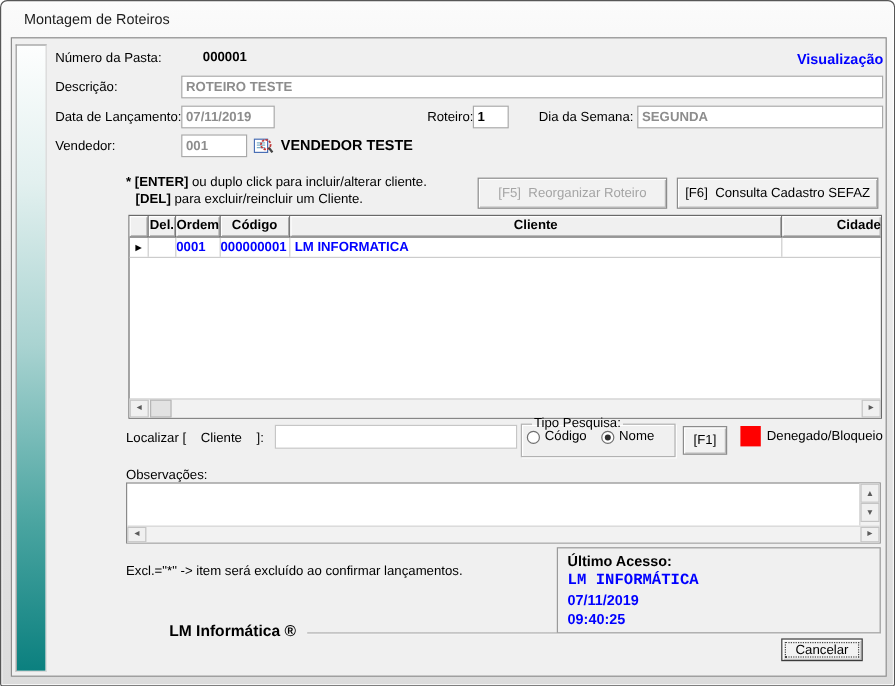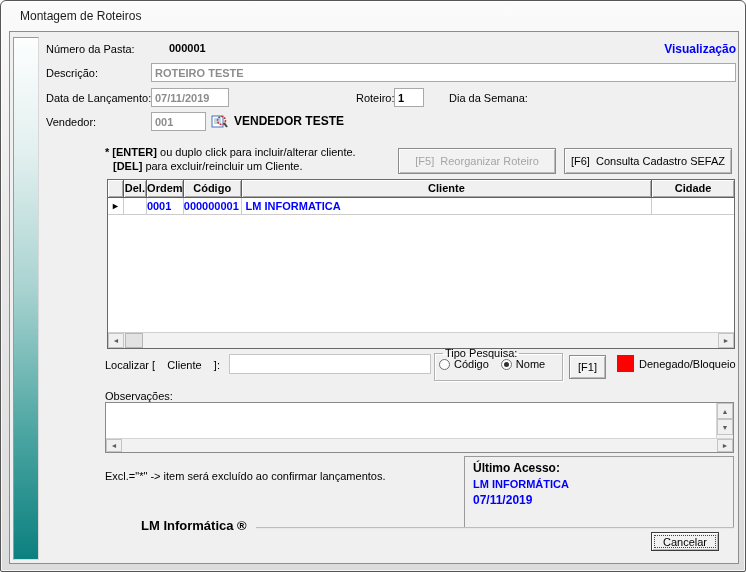--- a/index.html
+++ b/index.html
@@ -131,20 +131,21 @@
   <div class="abs lbl" style="left:45px;top:66px;">Descrição:</div>
   <input class="abs inp" style="left: 150px; top: 62px; width: 585px; height: 19px;" value="ROTEIRO TESTE">
 
   <div class="abs lbl" style="left:45px;top:91px;">Data de Lançamento:</div>
   <input class="abs inp" style="left: 150px; top: 87px; width: 78px; height: 19px;" value="07/11/2019">
 
   <div class="abs lbl" style="left:355px;top:91px;">Roteiro:</div>
   <input class="abs inp black" style="left: 393px; top: 87px; width: 30px; height: 19px;" value="1">
 
   <div class="abs lbl" style="left:448px;top:91px;">Dia da Semana:</div>
+  <input class="abs inp" style="left: 530px; top: 87px; width: 205px; height: 19px;" value="SEGUNDA">
 
   <div class="abs lbl" style="left:45px;top:115px;">Vendedor:</div>
   <input class="abs inp" style="left: 150px; top: 111px; width: 55px; height: 19px;" value="001">
   <svg class="abs vendor-icon" style="left:210px;top:112px;" viewBox="0 0 17 17">
     <rect x="1" y="3" width="11" height="11" fill="#ffffff" stroke="#4a6fb5" stroke-width="1"></rect>
     <line x1="3" y1="6" x2="10" y2="6" stroke="#7fb0c8" stroke-width="1"></line>
     <line x1="3" y1="8" x2="10" y2="8" stroke="#7fb0c8" stroke-width="1"></line>
     <line x1="3" y1="10" x2="10" y2="10" stroke="#7fb0c8" stroke-width="1"></line>
     <circle cx="10.5" cy="7.5" r="4" fill="none" stroke="#c23a3a" stroke-width="1.5" stroke-dasharray="2 1"></circle>
     <line x1="13" y1="10" x2="16" y2="14" stroke="#444444" stroke-width="2"></line>
@@ -157,21 +158,21 @@
   <button class="abs btn disabled" style="left:397px;top:147px;width:158px;height:26px;">[F5]  Reorganizar Roteiro</button>
   <button class="abs btn" style="left:563px;top:147px;width:168px;height:26px;">[F6]  Consulta Cadastro SEFAZ</button>
 
   <div class="abs grid" style="left:106px;top:178px;width:628px;height:170px;">
     <div class="grid-header">
       <div class="gh-cell" style="width:16px;"></div>
       <div class="gh-cell" style="width:23px;">Del.</div>
       <div class="gh-cell" style="width:37px;">Ordem</div>
       <div class="gh-cell" style="width:58px;">Código</div>
       <div class="gh-cell" style="width:412px;">Cliente</div>
-      <div class="gh-cell" style="width:82px;border-right:none;">Cidade</div>
+      <div class="gh-cell" style="width:82px;border-right:none;text-align:right;">Cidade</div>
     </div>
     <div class="grid-row">
       <div class="gr-cell indicator" style="width:16px;">►</div>
       <div class="gr-cell center" style="width:23px;"></div>
       <div class="gr-cell center" style="width:37px;">0001</div>
       <div class="gr-cell center" style="width:58px;">000000001</div>
       <div class="gr-cell" style="width:412px;padding-left:4px;">LM INFORMATICA</div>
       <div class="gr-cell" style="width:82px;border-right:none;"></div>
     </div>
     <div class="scrollbar-h">
@@ -208,22 +209,23 @@
     <div class="memo-hsb">
       <div class="sb-btn">◄</div>
       <div class="sb-btn">►</div>
     </div>
   </div>
 
   <div class="abs lbl" style="left:104px;top:469px;">Excl.="*" -&gt; item será excluído ao confirmar lançamentos.</div>
 
   <div class="abs panel-box" style="left:463px;top:455px;width:270px;height:72px;padding:3px 8px;">
     <div class="lbl bold" style="font-size:12px;line-height:16px;">Último Acesso:</div>
-    <div class="lbl bold blue" style="font-size:11px;line-height:16px;">LM INFORMÁTICA</div>
+    <div class="lbl bold blue" style="font-size:13px;line-height:16px;font-family:Liberation Mono, monospace;">LM INFORMÁTICA</div>
     <div class="lbl bold blue" style="font-size:12px;line-height:16px;">07/11/2019</div>
+    <div class="lbl bold blue" style="font-size:12px;line-height:16px;">09:40:25</div>
   </div>
 
   <div class="abs lbl bold" style="left:140px;top:517px;font-size:13px;">LM Informática ®</div>
   <div class="abs brand-line" style="left:255px;top:526px;width:478px;"></div>
 
   <button class="abs btn default-focused" style="left:650px;top:531px;width:68px;height:19px;">Cancelar</button>
 
 </div>
 
 </body></html>

